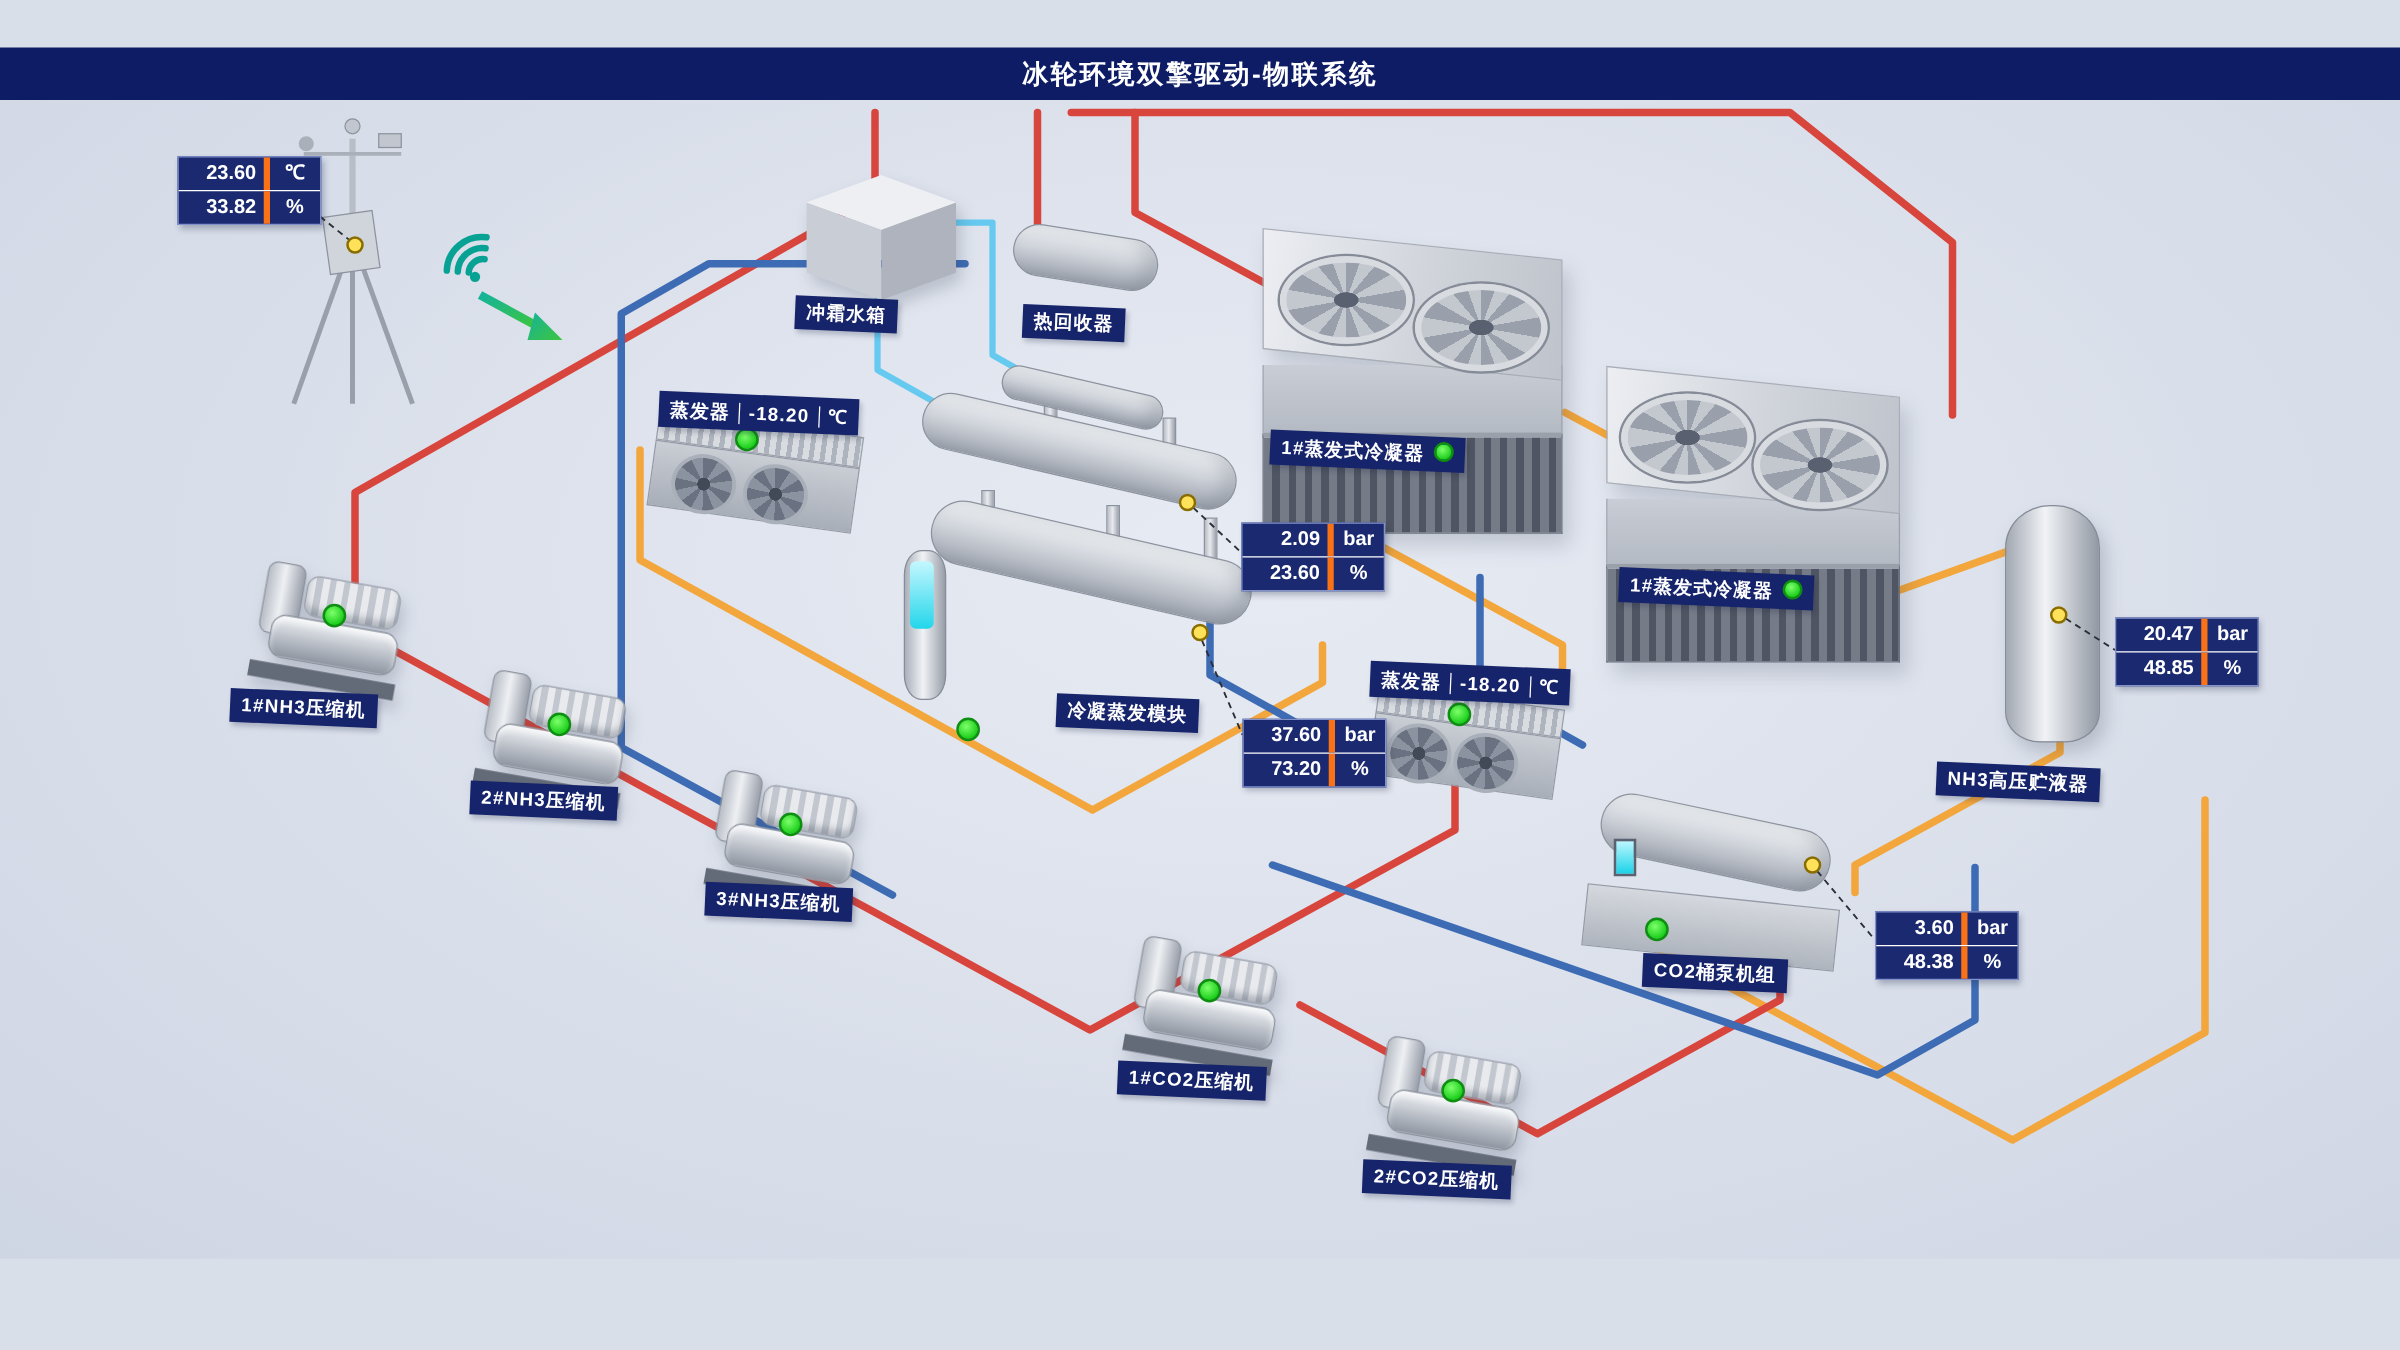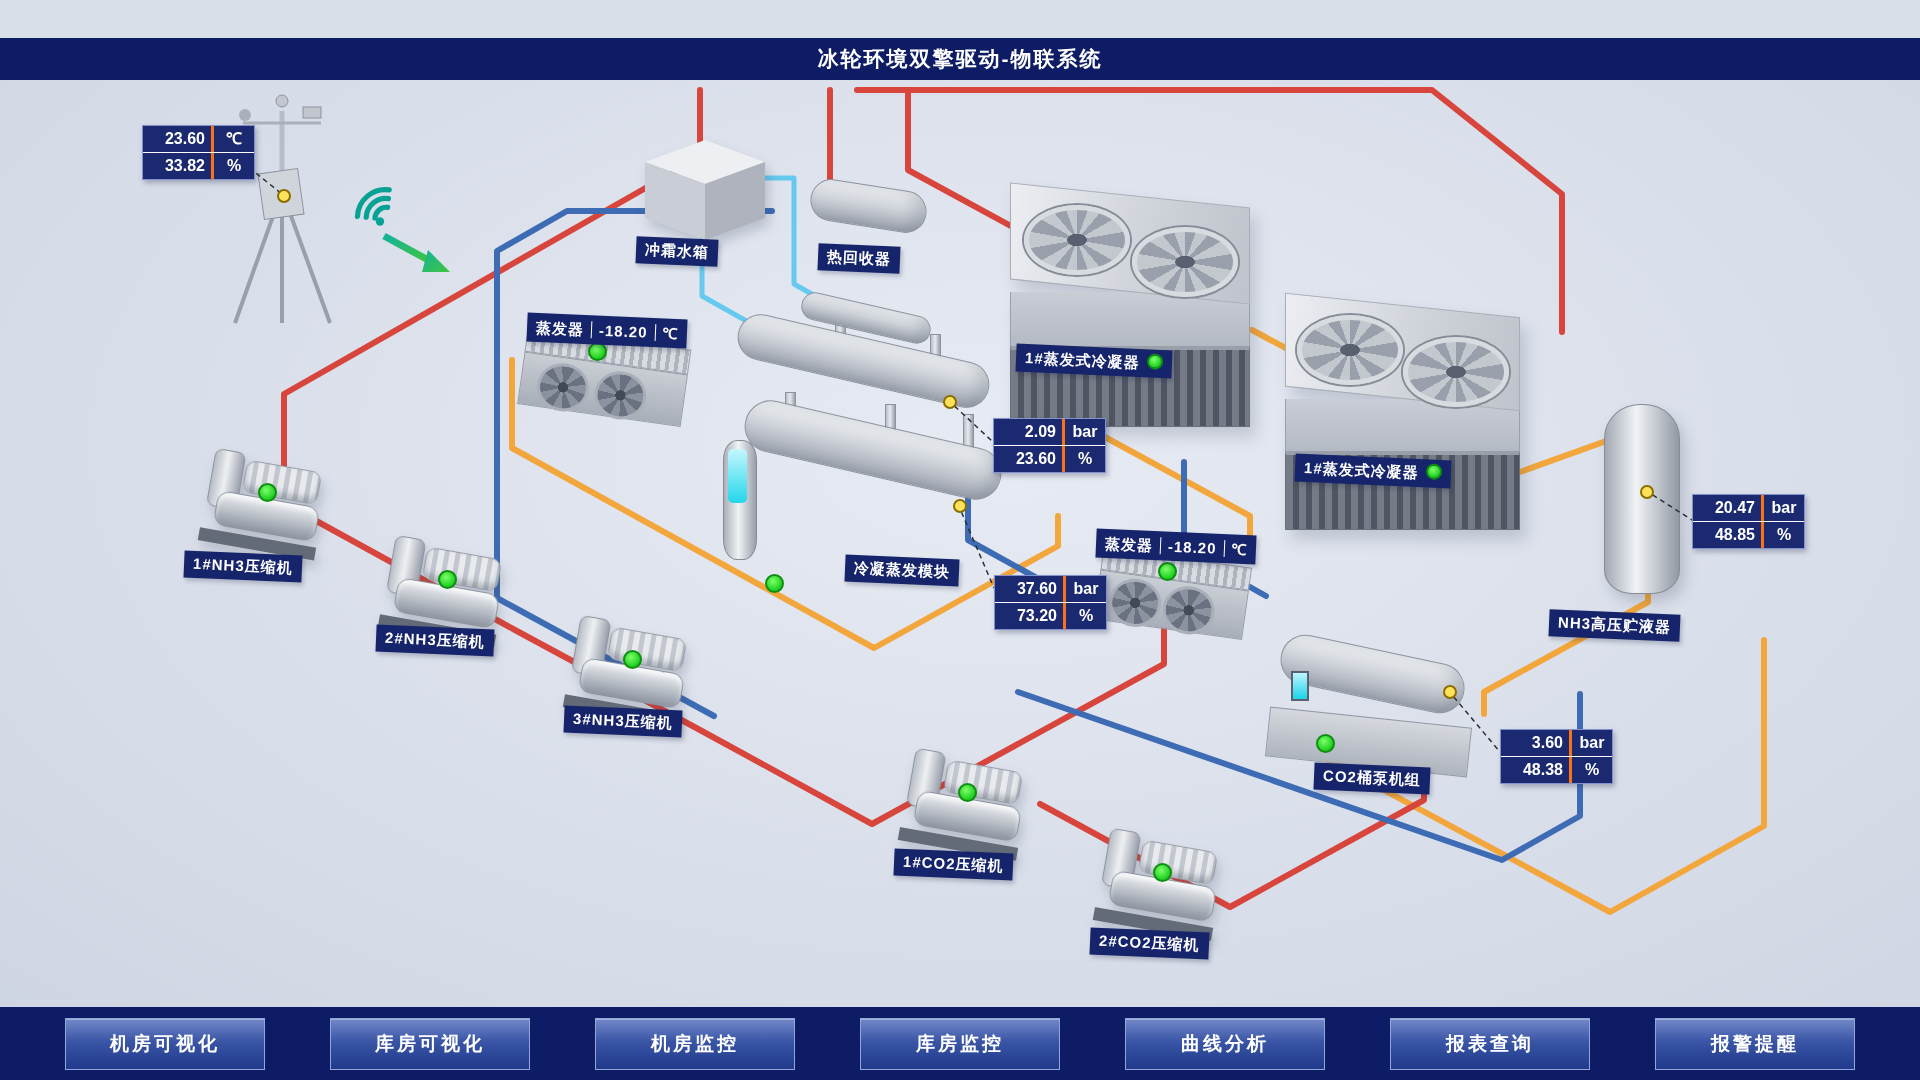--- a/index.html
+++ b/index.html
@@ -28,21 +28,21 @@
   .eq-label{position:absolute;background:#16246b;color:#fff;font-weight:bold;font-size:15px;
     padding:4px 9px;white-space:nowrap;z-index:7;transform:rotate(2.5deg);letter-spacing:1px;
     box-shadow:2px 3px 4px rgba(30,40,70,.25);}
   .eq-label .cell{border-left:1px solid #fff;margin-left:7px;padding-left:7px;}
   .dot-inline{display:inline-block;width:12px;height:12px;border-radius:50%;margin-left:7px;vertical-align:-1px;
     background:radial-gradient(circle at 40% 35%,#7dff6a,#1ecf1e 70%);border:2px solid #0f8f12;}
   .gauge{position:absolute;background:#1b2a70;border:1px solid #8392cc;color:#fff;font-weight:bold;
     font-size:16px;z-index:7;box-shadow:2px 3px 5px rgba(30,40,70,.3);}
   .g-row{display:flex;height:26px;line-height:26px;}
   .g-row + .g-row{border-top:1px solid #fff;}
-  .g-val{width:62px;text-align:right;padding-right:6px;border-right:3px solid #f97316;}
+  .g-val{width:62px;text-align:right;padding-right:6px;border-right:5px solid #f97316;}
   .g-unit{width:40px;text-align:center;}
 
   .dot-green{position:absolute;width:15px;height:15px;border-radius:50%;z-index:6;
     background:radial-gradient(circle at 40% 35%,#7dff6a,#1ecf1e 70%);border:2px solid #0f8f12;}
   .dot-yellow{position:absolute;width:10px;height:10px;border-radius:50%;z-index:6;
     background:#ffe25a;border:2px solid #8a6d00;}
 
   
   .tower{position:absolute;z-index:3;filter:drop-shadow(6px 10px 8px rgba(40,50,70,.18));}
   .tw-top{position:relative;height:42%;background:linear-gradient(100deg,#eceef2 0%,#cdd1d8 60%,#bfc4cc 100%);
@@ -366,23 +366,14 @@
     </svg>
 
     <span class="dot-yellow" style="left:277px;top:147px"></span>
     <span class="dot-yellow" style="left:943px;top:353px"></span>
     <span class="dot-yellow" style="left:953px;top:457px"></span>
     <span class="dot-yellow" style="left:1640px;top:443px"></span>
     <span class="dot-yellow" style="left:1443px;top:643px"></span>
 
   </main>
 
-  <footer class="navbar">
-    <div class="nav-btn">机房可视化</div>
-    <div class="nav-btn">库房可视化</div>
-    <div class="nav-btn">机房监控</div>
-    <div class="nav-btn">库房监控</div>
-    <div class="nav-btn">曲线分析</div>
-    <div class="nav-btn">报表查询</div>
-    <div class="nav-btn">报警提醒</div>
-  </footer>
 
 </div>
 
 </body></html>

